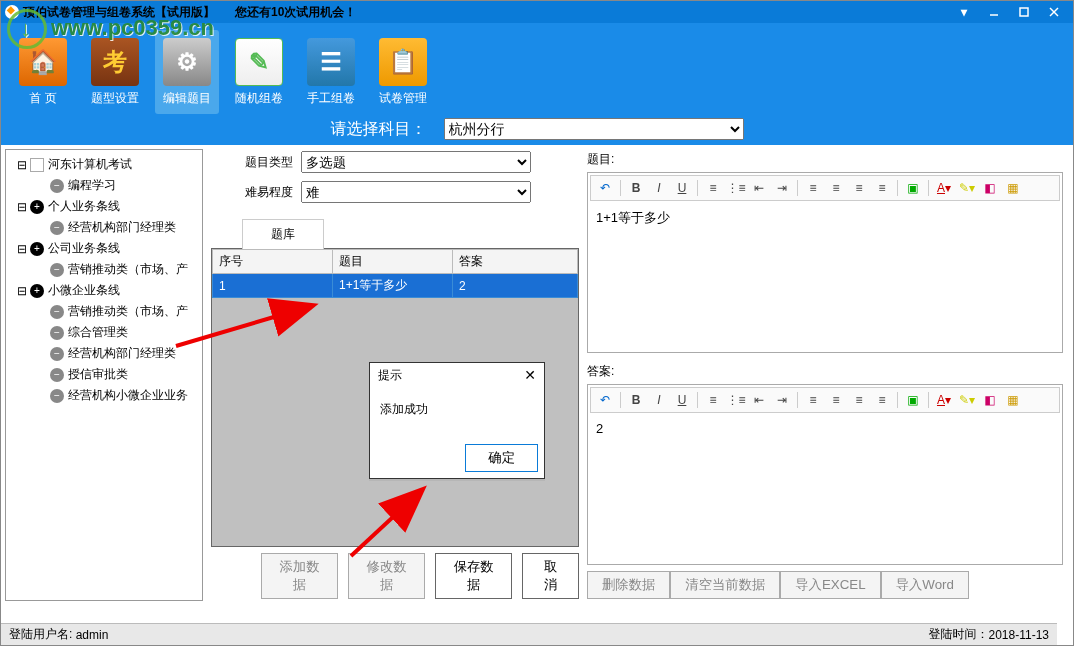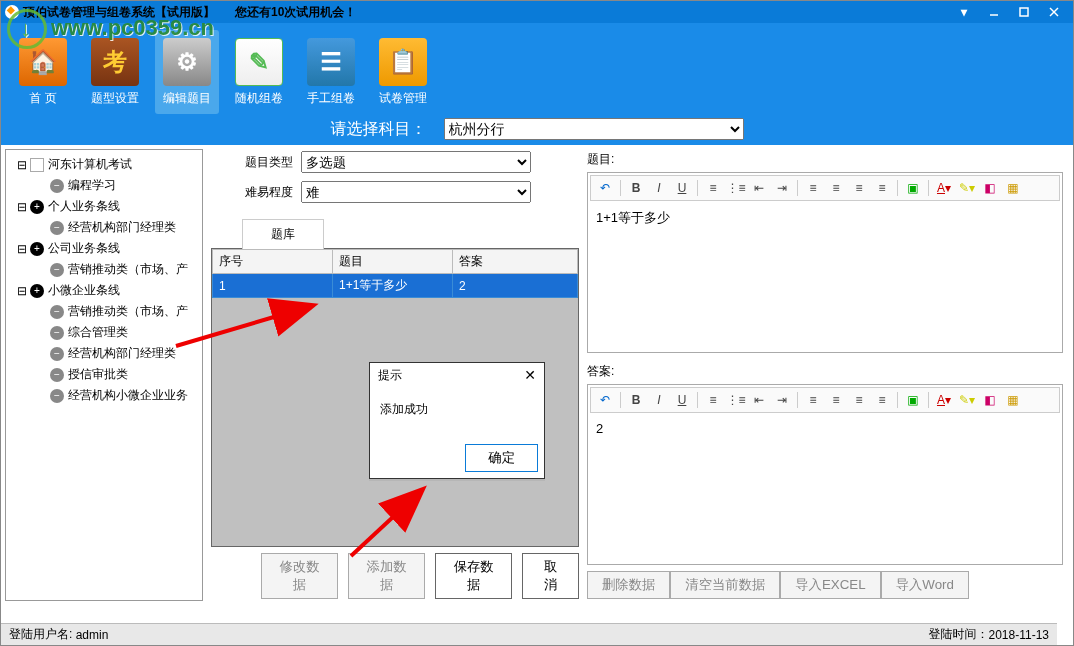--- a/index.html
+++ b/index.html
@@ -263,22 +263,22 @@
             <tr class="sel">
               <td>1</td>
               <td>1+1等于多少</td>
               <td>2</td>
             </tr>
           </tbody>
         </table>
       </div>
     </div>
     <div class="btn-row">
+      <button class="btn">添加数据</button>
       <button class="btn">修改数据</button>
-      <button class="btn">添加数据</button>
       <button class="btn primary">保存数据</button>
       <button class="btn primary">取 消</button>
     </div>
   </div>
 
   <div class="right-panel">
     <div class="rlbl">题目:</div>
     <div class="editor" style="height:190px">
       <div class="etoolbar">
         <span class="ebtn" style="color:#06c">↶</span>

